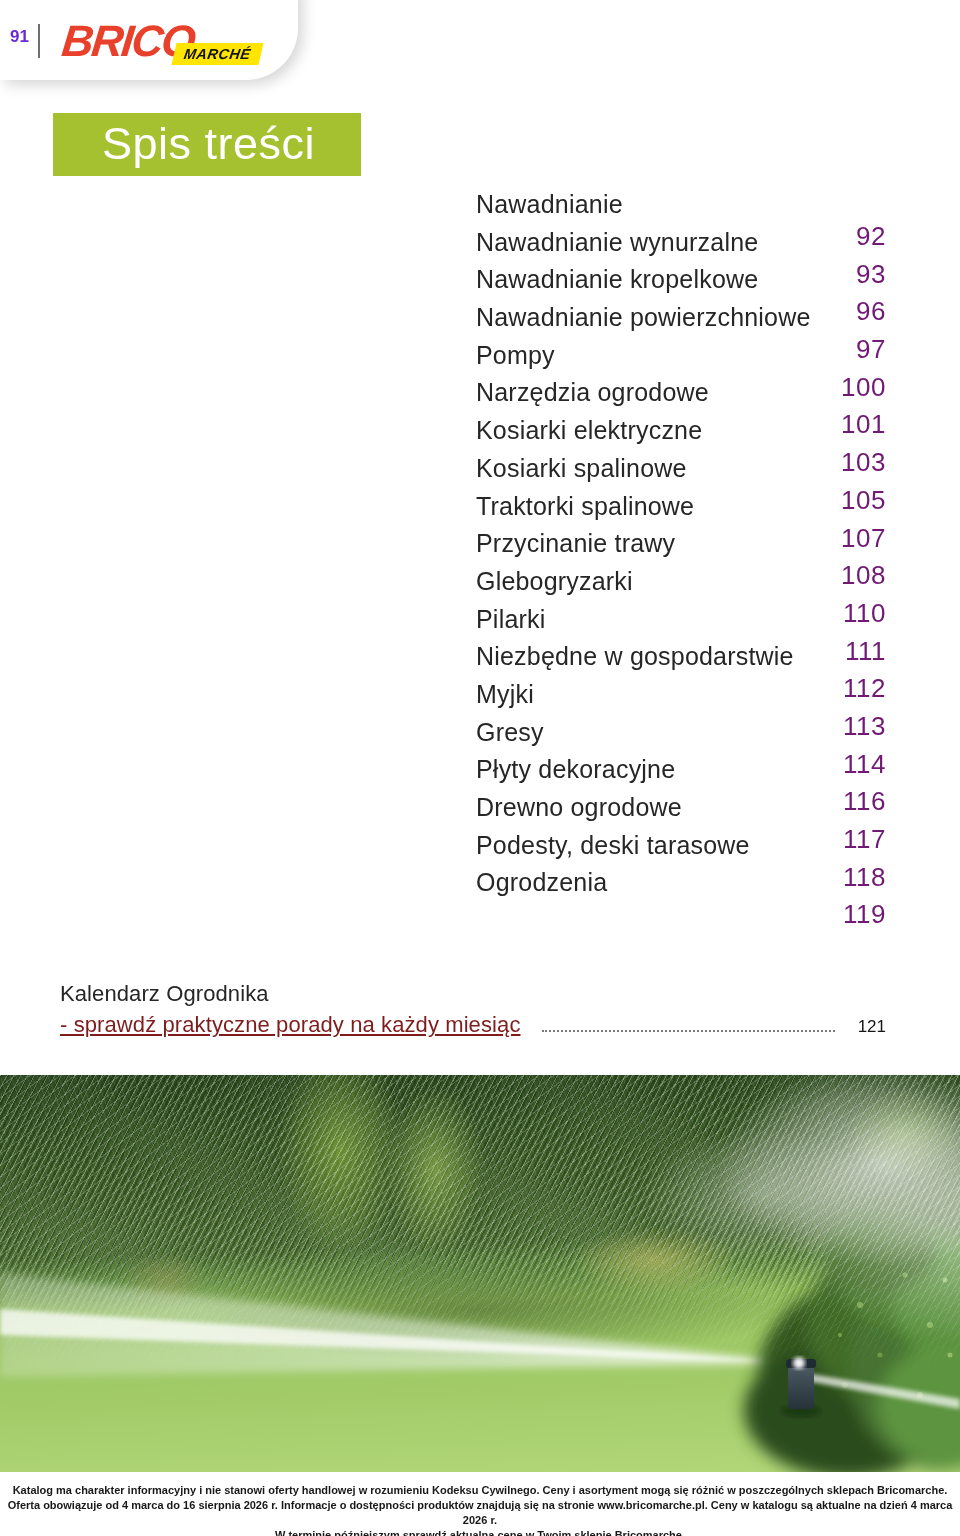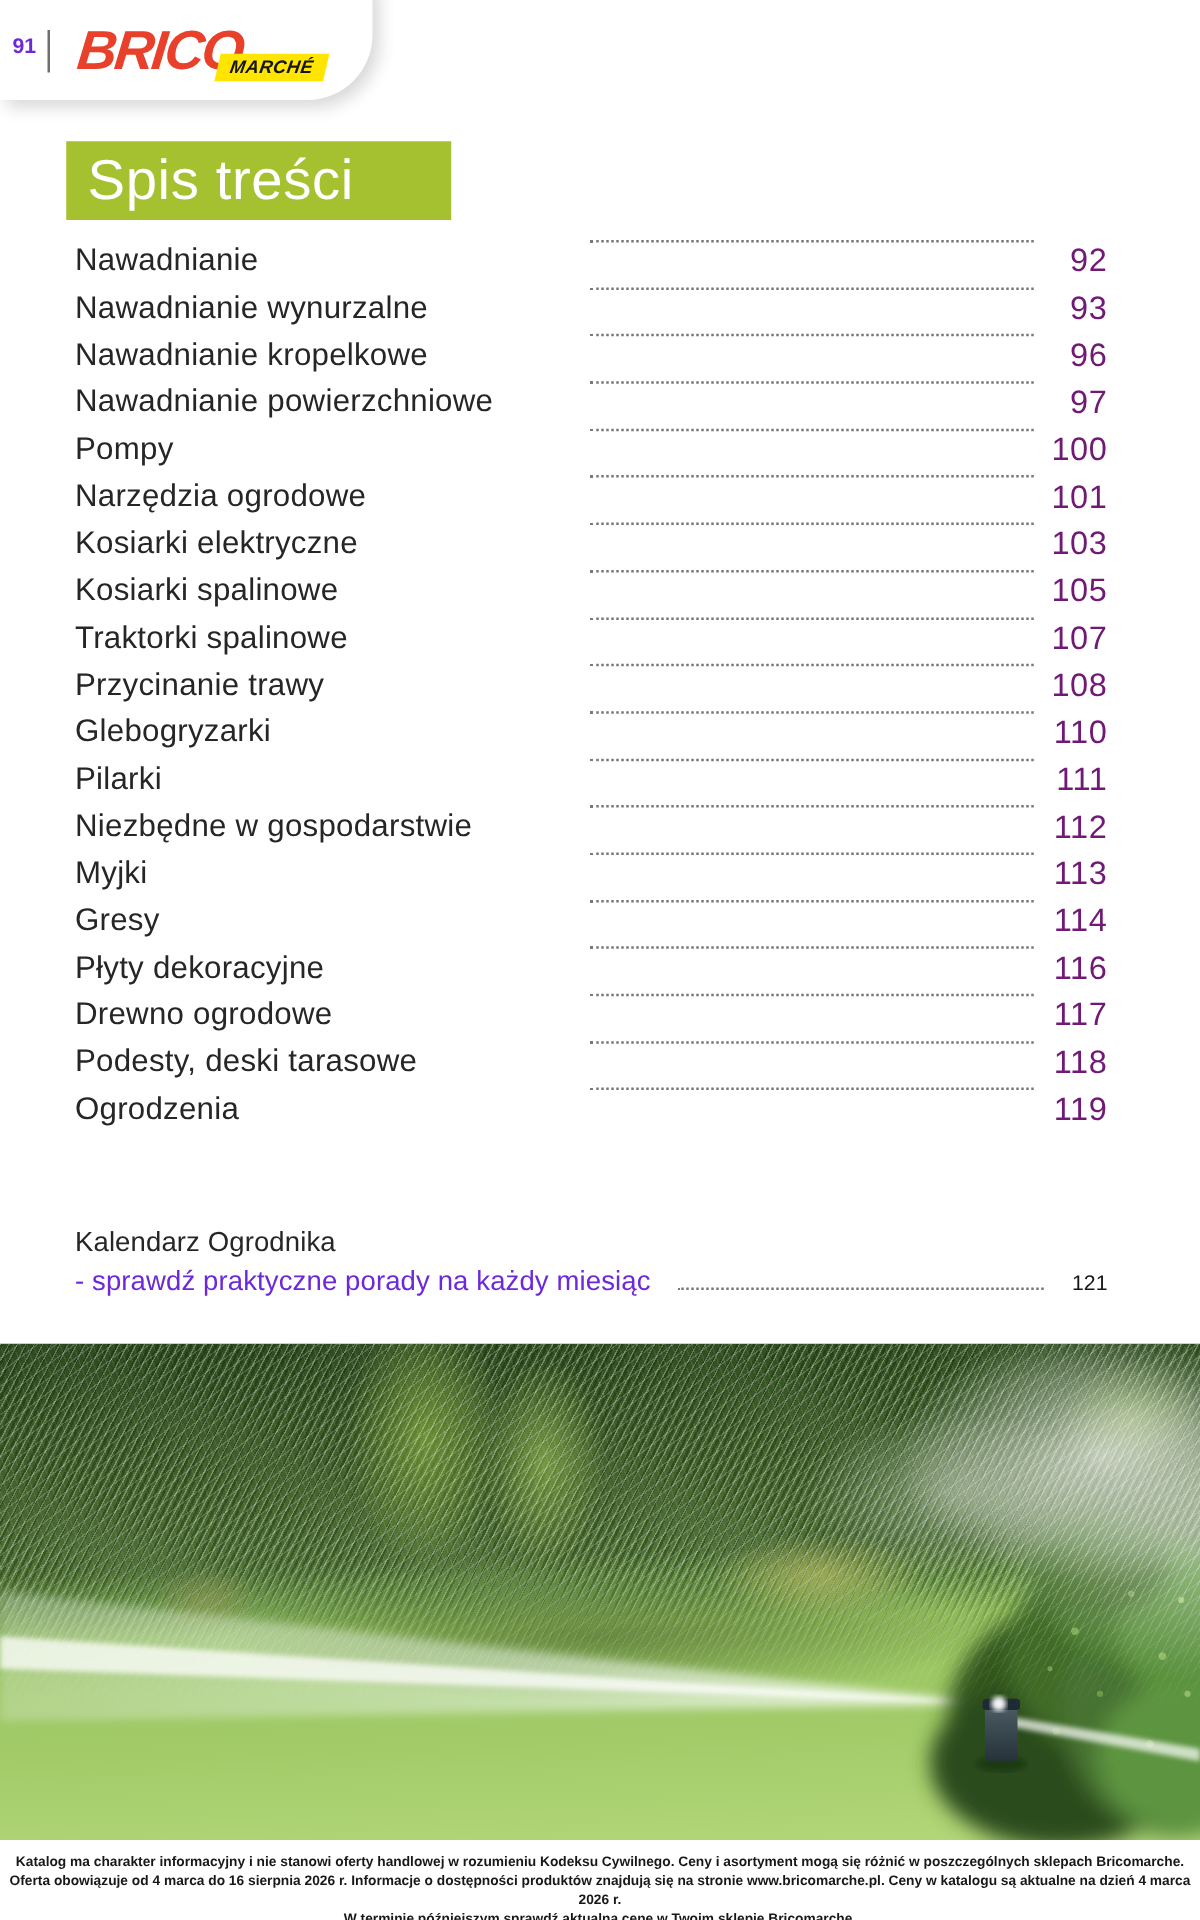--- a/index.html
+++ b/index.html
@@ -39,46 +39,46 @@
     color:#141414; letter-spacing:.5px; transform:skewX(4deg);
   }
 
   
   .title-bar {
     position:absolute; left:53px; top:113px; width:308px; height:63px;
     background:#a6c12f; z-index:1;
   }
   .title-bar h1 {
     font-size:45px; font-weight:400; color:#ffffff; line-height:62px;
-    padding-left:17px; letter-spacing:.5px;
+    padding-left:17px; letter-spacing:.5px;margin-left:32px;
   }
 
   
   .toc { position:absolute; left:60px; top:190px; width:826px; }
   .toc-row {
-    display:flex; align-items:center; height:37.7px;
+    display:flex; align-items:flex-end; height:37.7px;flex-direction:column;
   }
   .toc-label {
     flex:0 0 auto; min-width:410px; font-size:25px; color:#262626;
     letter-spacing:.2px; white-space:nowrap;
   }
   .toc-leader {
     flex:1 1 auto; align-self:baseline; height:4px;
     border-bottom:2px dotted #575757; opacity:.8; margin:0 9px 0 2px;
   }
   .toc-page {
     flex:0 0 auto; min-width:50px; text-align:right; font-size:26px;
     color:#701a75; letter-spacing:.5px;
   }
 
   
   .cal { position:absolute; left:60px; top:981px; width:826px; }
   .cal-line1 { font-size:22px; color:#262626; letter-spacing:.1px; margin-bottom:5px; }
   .cal-row { display:flex; align-items:baseline; }
-  .cal-label { flex:0 0 auto; font-size:22px; color:#6d28d9; letter-spacing:.1px; margin-right:22px; }
+  .cal-label { flex:0 0 auto; font-size:22px; color:#7f1d1d; letter-spacing:.1px; margin-right:22px;text-decoration:underline; }
   .cal-leader { flex:1 1 auto; height:4px; border-bottom:2px dotted #575757; opacity:.8; margin-right:9px; }
   .cal-page { flex:0 0 auto; min-width:42px; text-align:right; font-size:17px; color:#161616; }
 
   
   .photo {
     position:absolute; left:0; top:1075px; width:960px; height:397px; overflow:hidden;
     background:
       linear-gradient(178deg,
         #2c4920 0%, #3a5a28 16%, #44652e 30%, #4f7237 43%,
         #6d984a 50%, #8fba59 56%, #9cc763 66%, #a3cc69 78%, #b2d779 100%);

